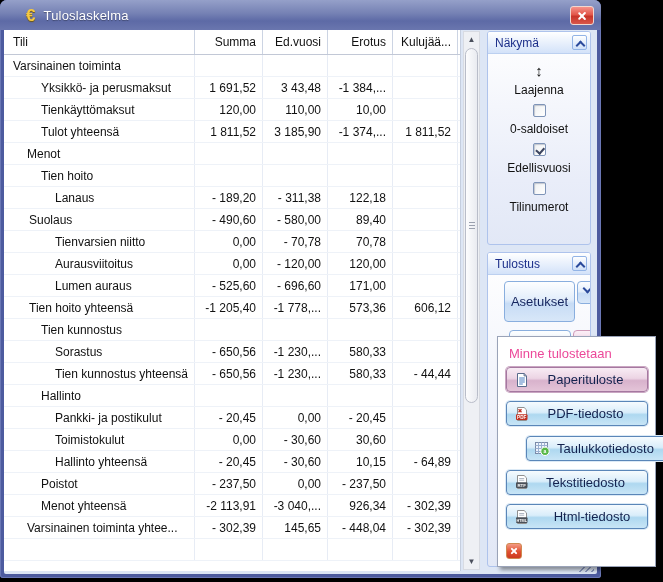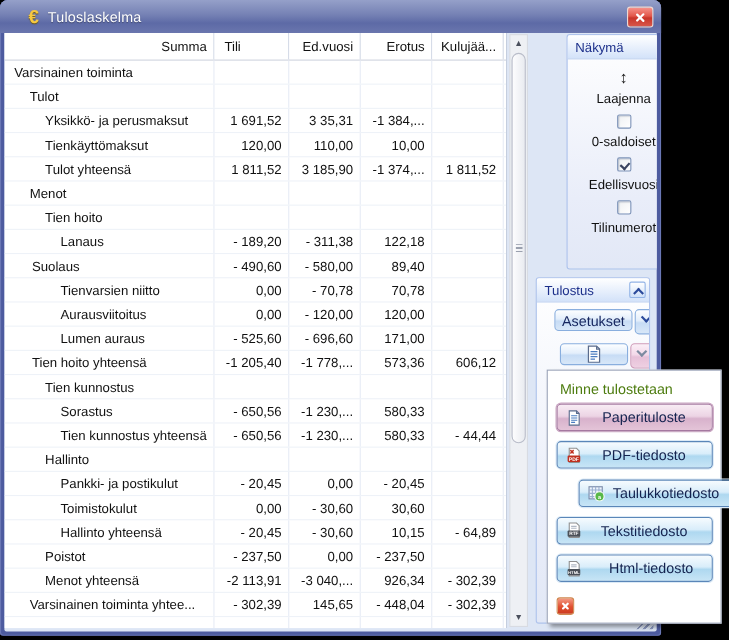--- a/index.html
+++ b/index.html
@@ -71,21 +71,21 @@
   }
   .sb-grip{position:absolute;left:3px;top:50%;width:6px;height:8px;transform:translateY(-50%);
     background:repeating-linear-gradient(#9aa0ae 0 1px,transparent 1px 3px);}
 
   
   .sidebar{position:absolute;left:483px;top:1px;width:104px;}
   .panel{
     position:absolute;left:0;width:104px;border:1px solid #aec3ec;border-radius:3px;
     background:linear-gradient(#ffffff,#e9edf9 70%,#e2e8f6);box-sizing:border-box;overflow:hidden;
   }
-  .panel-nakyma{top:0;height:214px;margin-left:28px;}
+  .panel-nakyma{top:0;height:214px;}
   .panel-tulostus{top:221px;height:315px;}
   .panel-h{
     height:21px;display:flex;align-items:center;justify-content:space-between;
     padding:0 3px 0 7px;background:linear-gradient(#ffffff,#d3e2f9);
     border-bottom:1px solid #bcd0f0;cursor:pointer;
   }
   .panel-h-label{font-size:12px;color:#1c2f8a;}
   .chevbox{
     width:15px;height:15px;border:1px solid #93b4e6;border-radius:2px;box-sizing:border-box;
     background:linear-gradient(#ffffff,#cfe0f8);position:relative;cursor:pointer;
@@ -103,21 +103,21 @@
   }
   .checkbox.checked::after{
     content:"";position:absolute;left:2.5px;top:2.5px;width:6px;height:3.5px;
     border-left:2px solid #3c4560;border-bottom:2px solid #3c4560;transform:rotate(-48deg);
   }
 
   
   .tl-body{display:flex;flex-direction:column;align-items:center;padding-top:6px;}
   .splitbtn{display:flex;gap:2px;margin-bottom:8px;}
   .sb-main{
-    height:20px;border:1px solid #89aede;border-radius:4px;box-sizing:border-box;
+    height:41px;border:1px solid #89aede;border-radius:4px;box-sizing:border-box;
     background:linear-gradient(#fdfeff,#e3eefb 45%,#c7dcf5 55%,#d8e7f8);
     display:flex;align-items:center;justify-content:center;cursor:pointer;margin-left:24px;
   }
   .sb-dd{
     width:21px;height:23px;border:1px solid #89aede;border-radius:4px;box-sizing:border-box;
     background:linear-gradient(#fdfeff,#e3eefb 45%,#c7dcf5 55%,#d8e7f8);
     position:relative;cursor:pointer;
   }
   .sb-dd .chev{border-color:#2b4a9b;left:6px;}
   .sb-dd.active{
@@ -127,21 +127,21 @@
   .sb-dd.active .chev{border-color:#7d8aa0;}
   .asetukset-main{width:71px;font-size:13px;color:#15255e;}
   .print-main{width:62px;}
 
   
   .popup{
     position:absolute;left:497px;top:336px;width:159px;height:231px;z-index:20;
     background:#fff;border:1px solid #9aa3b8;box-sizing:border-box;
     box-shadow:3px 3px 4px rgba(0,0,0,.4);
   }
-  .popup-title{position:absolute;left:11px;top:9px;font-size:13px;color:#4d7c0f;}
+  .popup-title{position:absolute;left:11px;top:9px;font-size:13px;color:#ec4899;}
   .pop-btn{
     position:absolute;left:8px;width:142px;height:25px;border-radius:4px;box-sizing:border-box;
     border:1px solid #5a86b8;display:flex;align-items:center;cursor:pointer;
     background:linear-gradient(#f6fbfe,#d9edfa 45%,#aed8f0 55%,#c8e5f6);
     box-shadow:0 0 0 1px #dceaf6;
   }
   .pop-btn.hl{
     border-color:#a578a0;
     background:linear-gradient(#f8ecf4,#ecd4e4 45%,#d8b2cc 55%,#e4c4d8);
     box-shadow:0 0 0 1px #caa6c2;
@@ -175,48 +175,40 @@
       <span class="title">Tuloslaskelma</span>
       <div class="closebtn">
           <span class="xmark"></span>
         </div>
     </div>
 
     <div class="client">
 
       <div class="tablewrap">
         <div class="thead" id="thead">
+            <div class="th first">Tili</div>
             <div class="th num">Summa</div>
-            <div class="th first">Tili</div>
             <div class="th num">Ed.vuosi</div>
             <div class="th num">Erotus</div>
             <div class="th num">Kulujää...</div>
             <div class="th filler"></div>
           </div>
         <div class="tbody" id="tbody">
             <div class="tr">
               <div class="td" style="padding-left: 9px;">Varsinainen toiminta</div>
               <div class="td num"></div>
               <div class="td num"></div>
               <div class="td num"></div>
               <div class="td num"></div>
               <div class="td filler"></div>
             </div>
             <div class="tr">
-              <div class="td" style="padding-left: 23px;">Tulot</div>
-              <div class="td num"></div>
-              <div class="td num"></div>
-              <div class="td num"></div>
-              <div class="td num"></div>
-              <div class="td filler"></div>
-            </div>
-            <div class="tr">
               <div class="td" style="padding-left: 37px;">Yksikkö- ja perusmaksut</div>
               <div class="td num">1 691,52</div>
-              <div class="td num">3 35,31</div>
+              <div class="td num">3 43,48</div>
               <div class="td num">-1 384,...</div>
               <div class="td num"></div>
               <div class="td filler"></div>
             </div>
             <div class="tr">
               <div class="td" style="padding-left: 37px;">Tienkäyttömaksut</div>
               <div class="td num">120,00</div>
               <div class="td num">110,00</div>
               <div class="td num">10,00</div>
               <div class="td num"></div>

